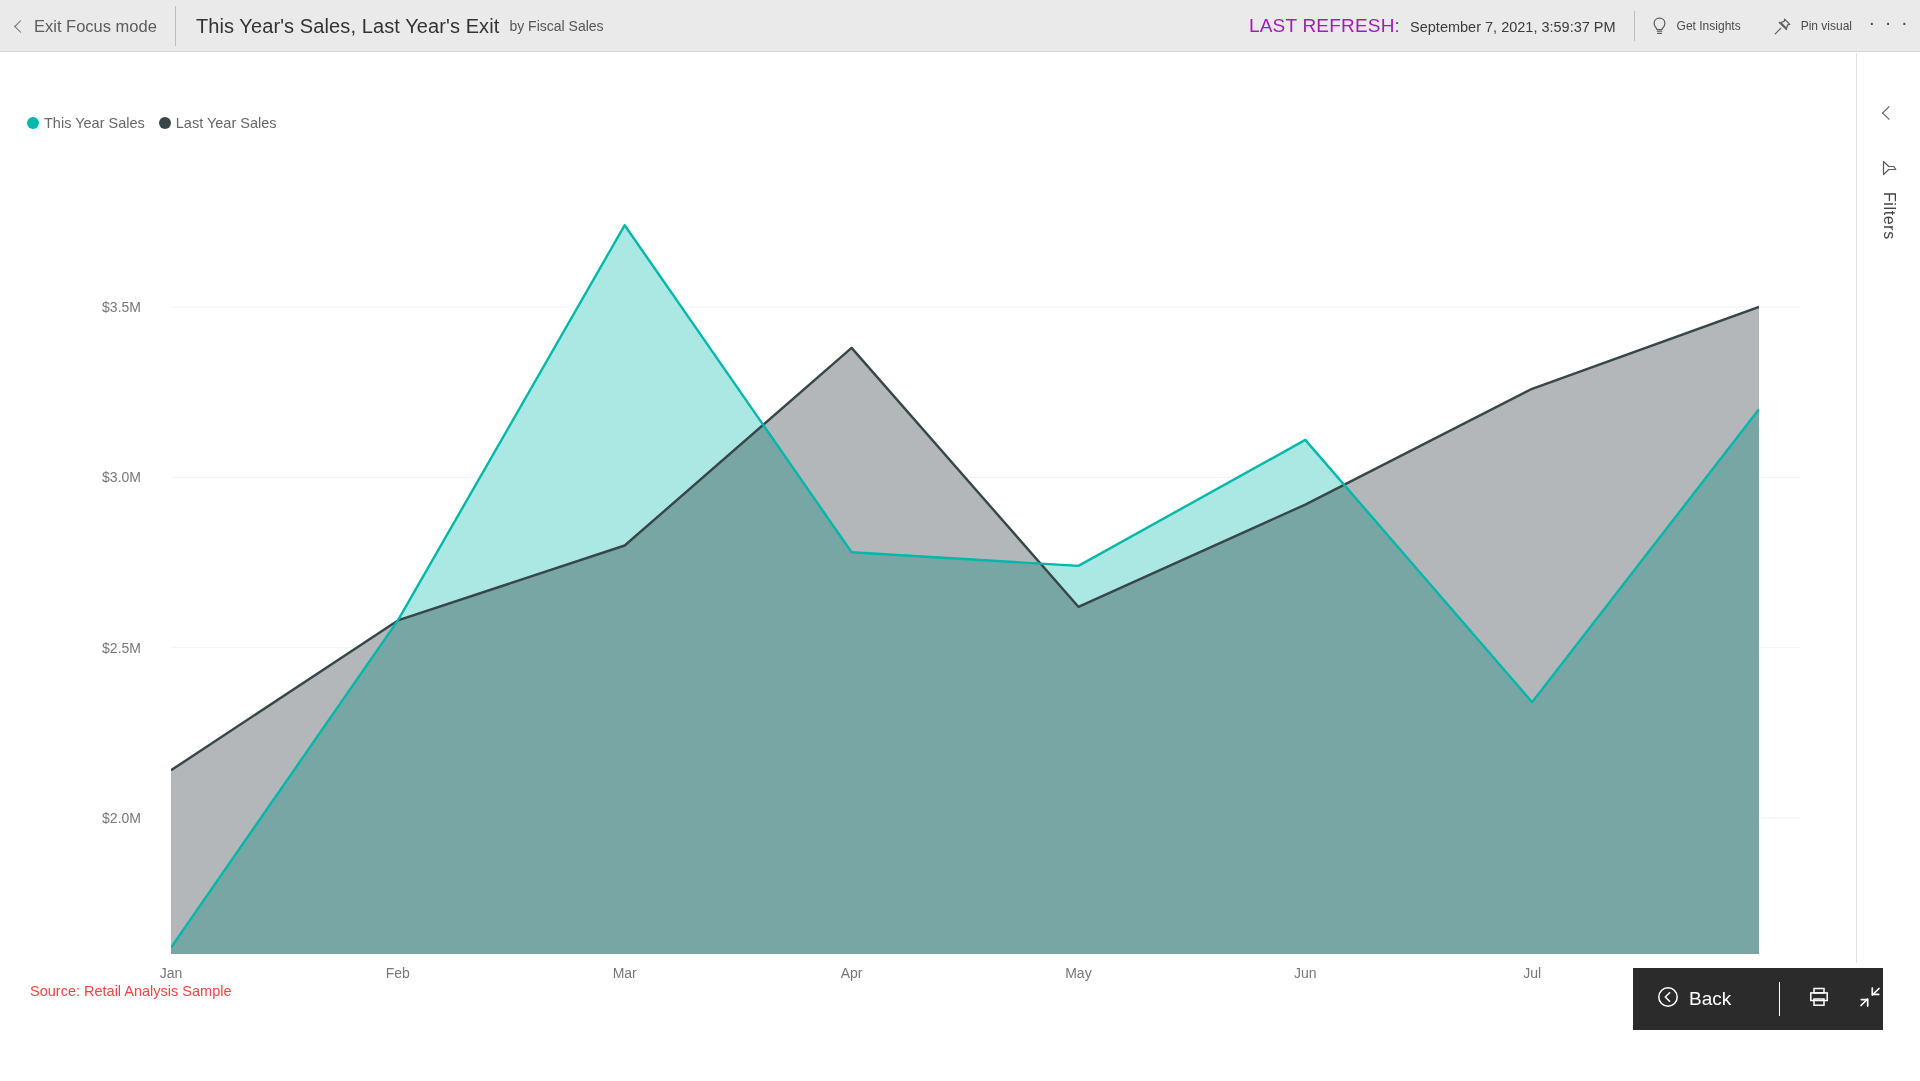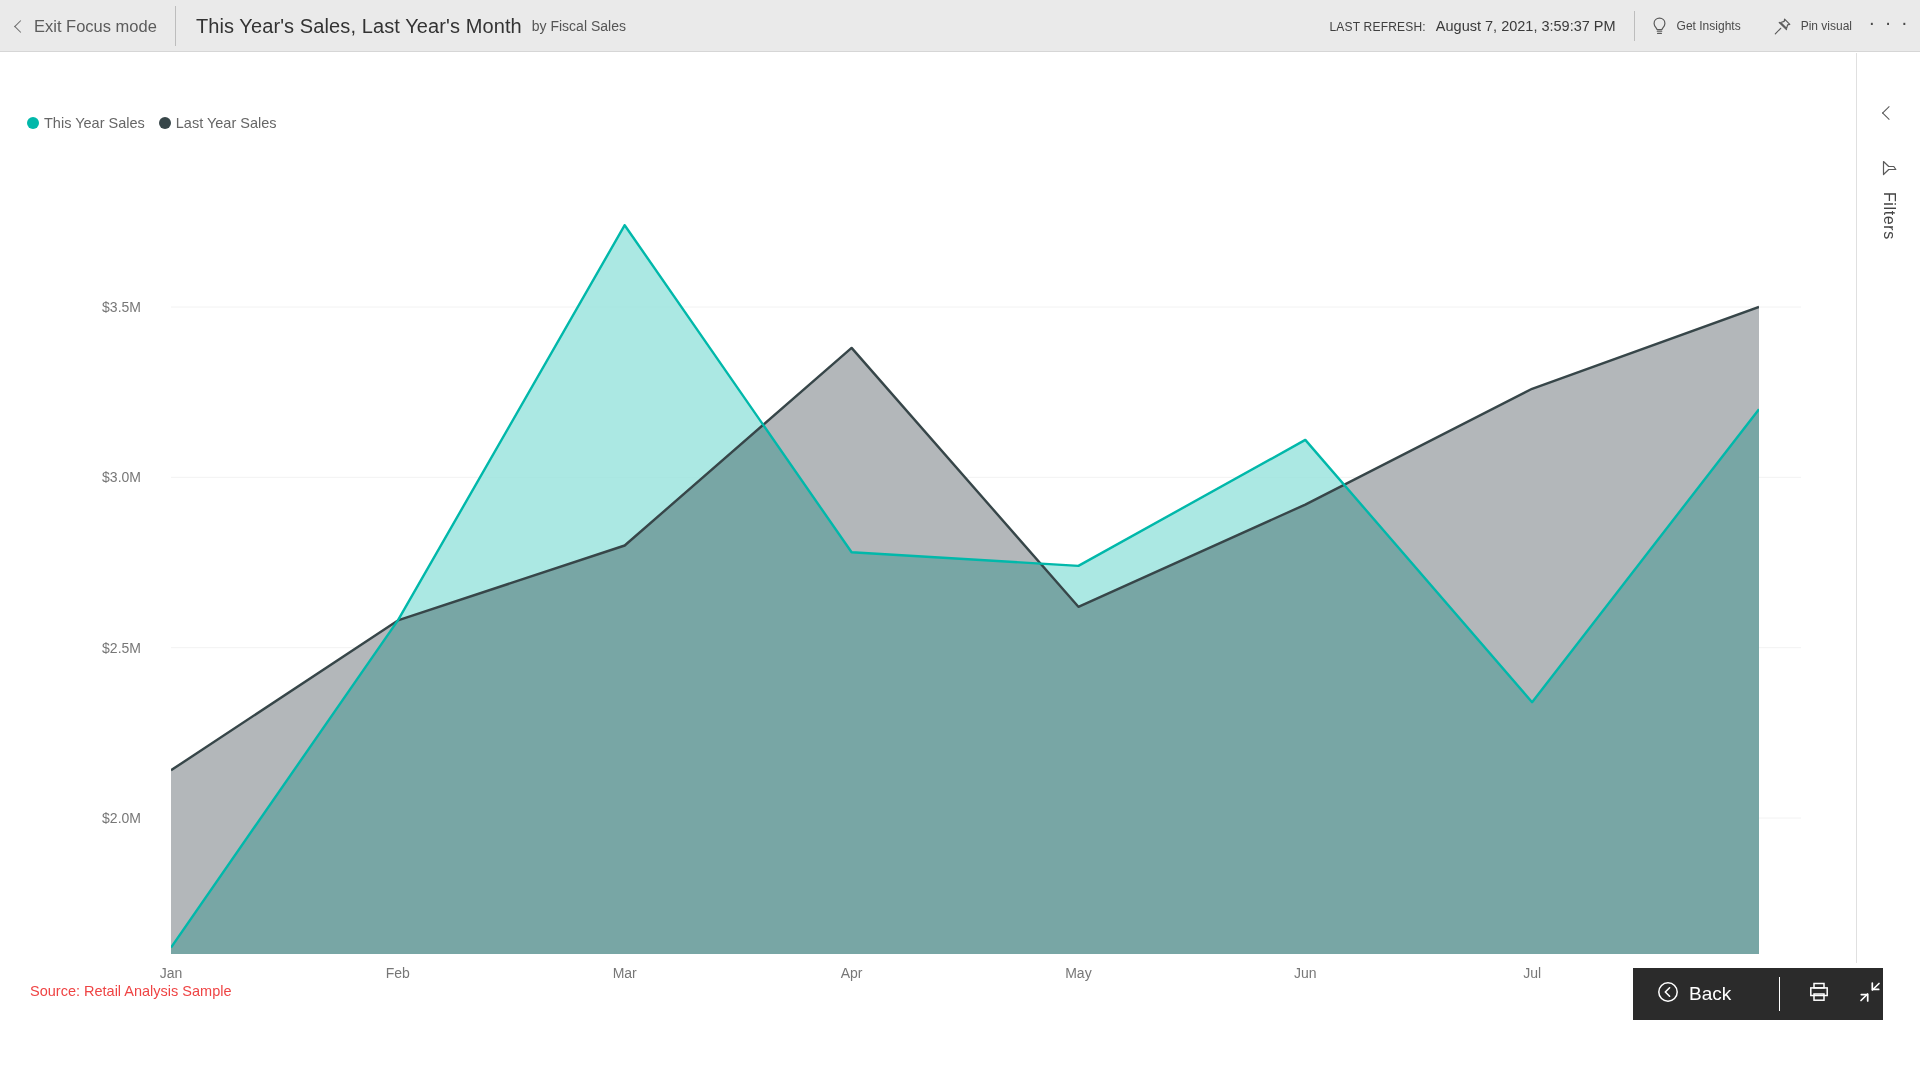--- a/index.html
+++ b/index.html
@@ -67,21 +67,21 @@
     display: flex; align-items: center;
     height: 52px;
     padding-right: 10px;
   }
   .refresh-wrap {
     display: flex; align-items: baseline; gap: 10px;
     padding-right: 18px;
     white-space: nowrap;
   }
   .refresh-label {
-    font-size: 12px; color: #404040; letter-spacing: 0.2px;
+    font-size: 19px; color: #a21caf; letter-spacing: 0.2px;
   }
   .refresh-value {
     font-size: 14.5px; color: #3a3a3a;
   }
   .hdr-sep {
     width: 1px; height: 30px; background: #bdbdbd;
   }
   .hdr-btn {
     display: flex; align-items: center; gap: 9px;
     height: 52px;
@@ -174,21 +174,21 @@
     color: #444444;
     writing-mode: vertical-rl;
     text-orientation: mixed;
     letter-spacing: 0.6px;
   }
 
   
   .bottom-bar {
     position: absolute;
     left: 1633px; top: 968px;
-    width: 250px; height: 52px;
+    width: 250px; height: 62px;
     background: #2b2b2b;
     display: flex; align-items: center; gap: 26px;
   }
   .back-btn {
     display: flex; align-items: center; gap: 10px;
     height: 62px;
     padding: 0 22px 0 24px;
     color: #ffffff;
     font-size: 19px;
     cursor: pointer;
@@ -206,28 +206,28 @@
 <div id="app">
 
   <div class="header">
 
     <div class="hdr-left">
       <div class="exit-focus">
         <span class="chev-left"></span>
         <span>Exit Focus mode</span>
       </div>
       <div class="hdr-divider"></div>
-      <div class="visual-title">This Year's Sales, Last Year's Month</div>
+      <div class="visual-title">This Year's Sales, Last Year's Exit</div>
       <div class="visual-subtitle">by Fiscal Sales</div>
     </div>
 
     <div class="hdr-right">
       <div class="refresh-wrap">
         <span class="refresh-label">LAST REFRESH:</span>
-        <span class="refresh-value">August 7, 2021, 3:59:37 PM</span>
+        <span class="refresh-value">September 7, 2021, 3:59:37 PM</span>
       </div>
 
       <div class="hdr-sep"></div>
 
       <div class="hdr-btn">
         <span>
           <svg width="17" height="19" viewBox="0 0 17 19">
             <path d="M8.5 1.2c-3.1 0-5.4 2.3-5.4 5.2 0 2 1.1 3.4 2 4.5.5.6.8 1.1.9 1.6h5c.1-.5.4-1 .9-1.6.9-1.1 2-2.5 2-4.5 0-2.9-2.3-5.2-5.4-5.2z" fill="none" stroke="#5a5a5a" stroke-width="1.2"></path>
             <path d="M6.3 14.2h4.4M6.6 16.4h3.8" fill="none" stroke="#5a5a5a" stroke-width="1.2" stroke-linecap="round"></path>
           </svg>

